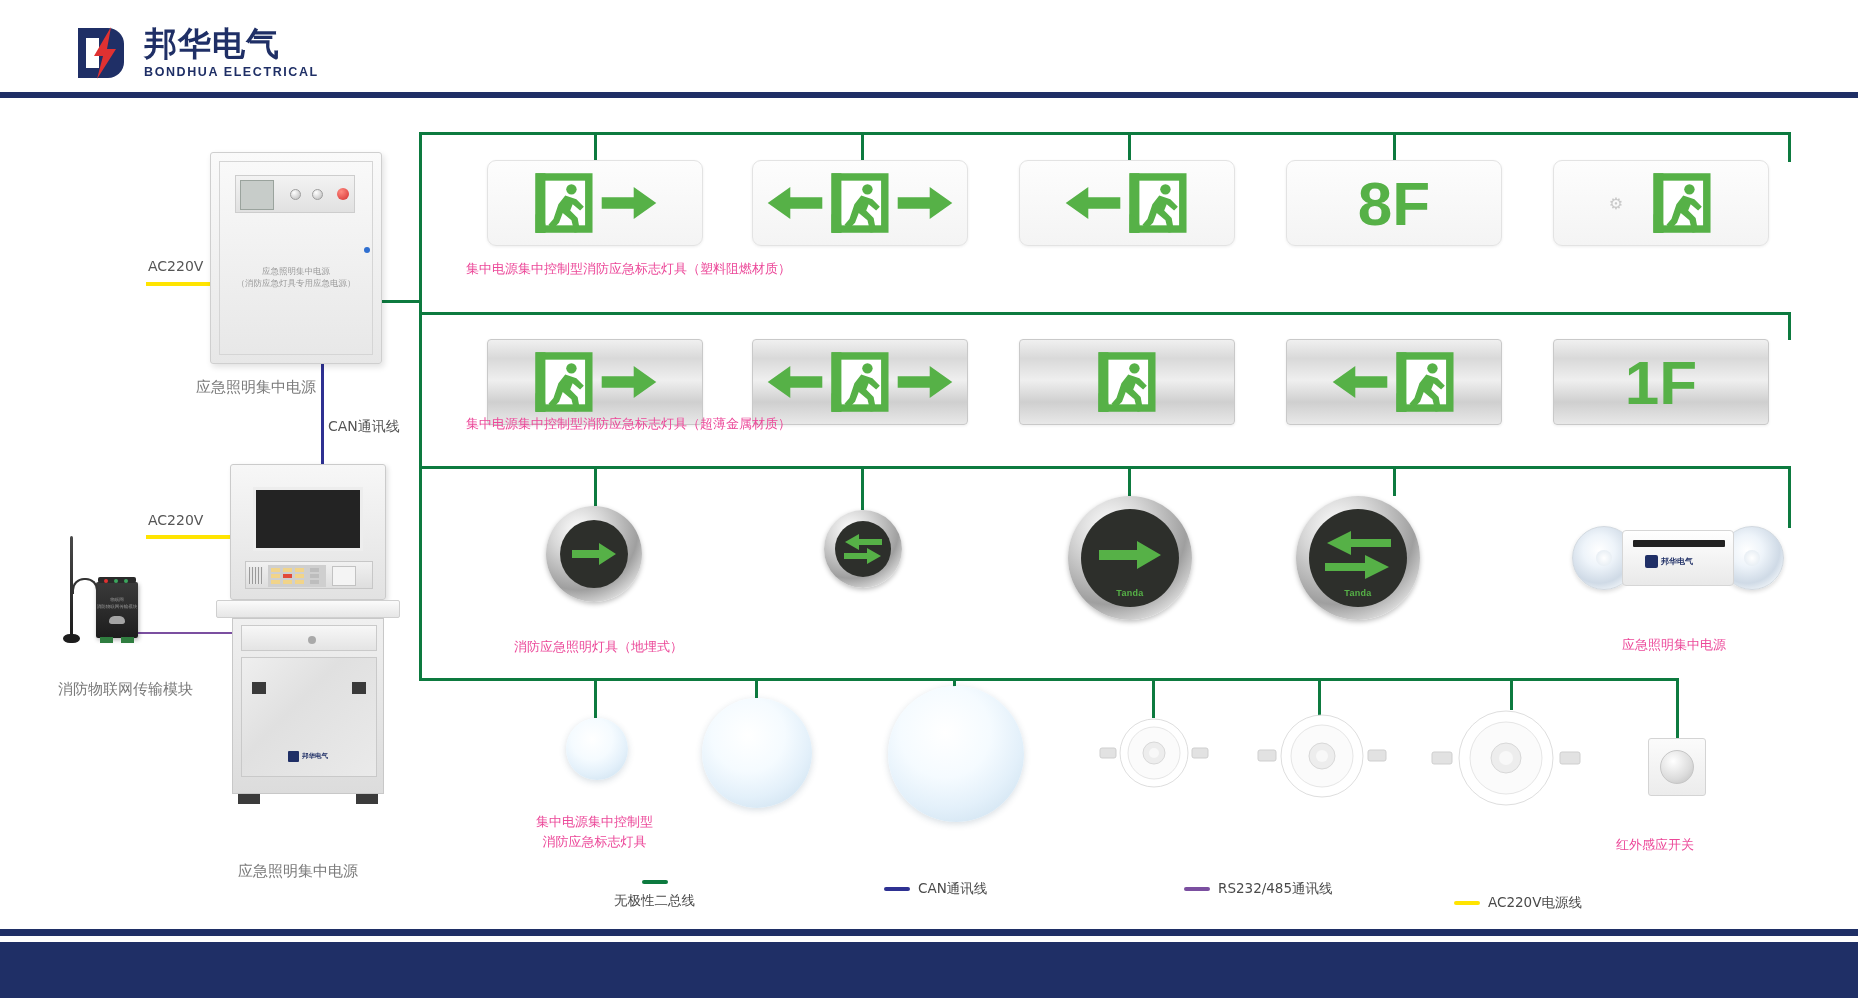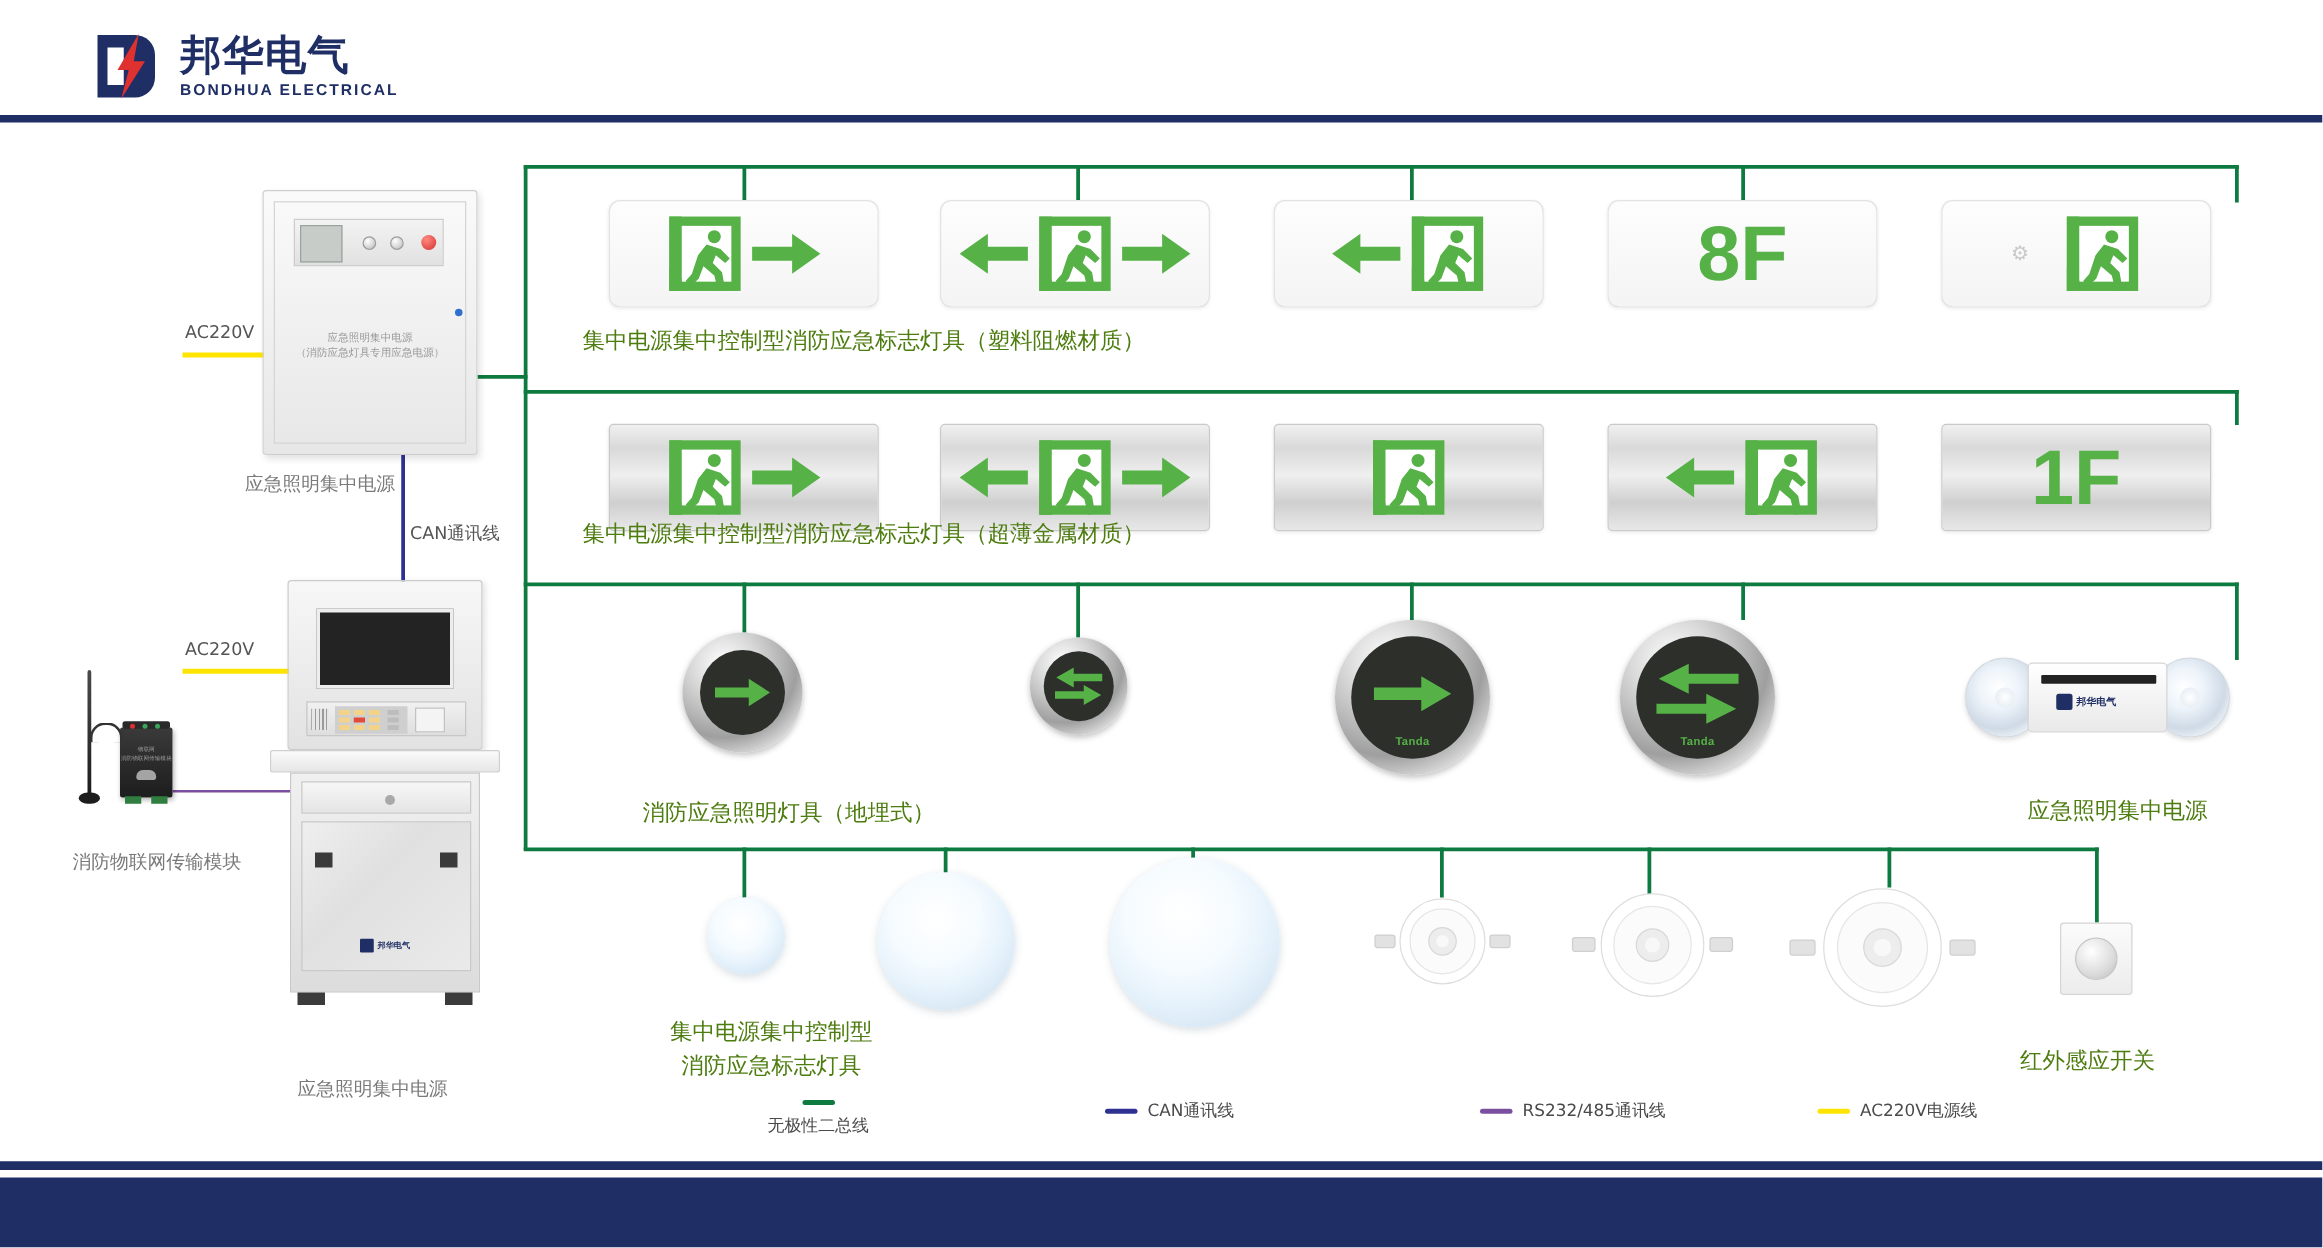--- a/index.html
+++ b/index.html
@@ -27,21 +27,21 @@
   .footer-rule { position:absolute; left:0; bottom:62px; width:1858px; height:7px; background:#1f2f66; }
   .footer-band { position:absolute; left:0; bottom:0; width:1858px; height:56px; background:#1f2f66; }
 
   
   .wire { position:absolute; background:#0d7a3f; }
   .wire.navy { background:#2e3192; }
   .wire.purple { background:#7b4fa0; }
   .wire.yellow { background:#ffe400; }
 
   
-  .lbl { position:absolute; color:#4d7c0f; font-size:18px; font-family:"DejaVu Sans", sans-serif; white-space:nowrap; }
+  .lbl { position:absolute; color:#ec4899; font-size:13px; font-family:"DejaVu Sans", sans-serif; white-space:nowrap; }
   .lbl.big { font-size:15px; color:#7a7a7a; }
   .wirelbl { position:absolute; color:#555; font-size:14px; font-family:"DejaVu Sans", sans-serif; white-space:nowrap; }
 
   
   .sign-card {
     position:absolute; background:linear-gradient(180deg,#fdfdfd 0%, #f4f4f4 100%);
     border:1px solid #e3e3e3; border-radius:9px; box-shadow:0 1px 3px rgba(0,0,0,.07);
     display:flex; align-items:center; justify-content:center; gap:6px;
   }
   .sign-card.metal {
@@ -514,21 +514,21 @@
       <div class="legend-text">无极性二总线</div>
     </div>
     <div class="legend-item" style="left:270px; top:0;">
       <div class="legend-swatch" style="background: rgb(46, 49, 146);"></div>
       <div class="legend-text">CAN通讯线</div>
     </div>
     <div class="legend-item" style="left:570px; top:0;">
       <div class="legend-swatch" style="background: rgb(123, 79, 160);"></div>
       <div class="legend-text">RS232/485通讯线</div>
     </div>
-    <div class="legend-item" style="left:840px; top:0;">
+    <div class="legend-item" style="left:840px; top:14px;">
       <div class="legend-swatch" style="background: rgb(255, 228, 0);"></div>
       <div class="legend-text">AC220V电源线</div>
     </div>
   </div>
 
   <div class="footer-rule"></div>
   <div class="footer-band"></div>
 </div>
 
 </body></html>

